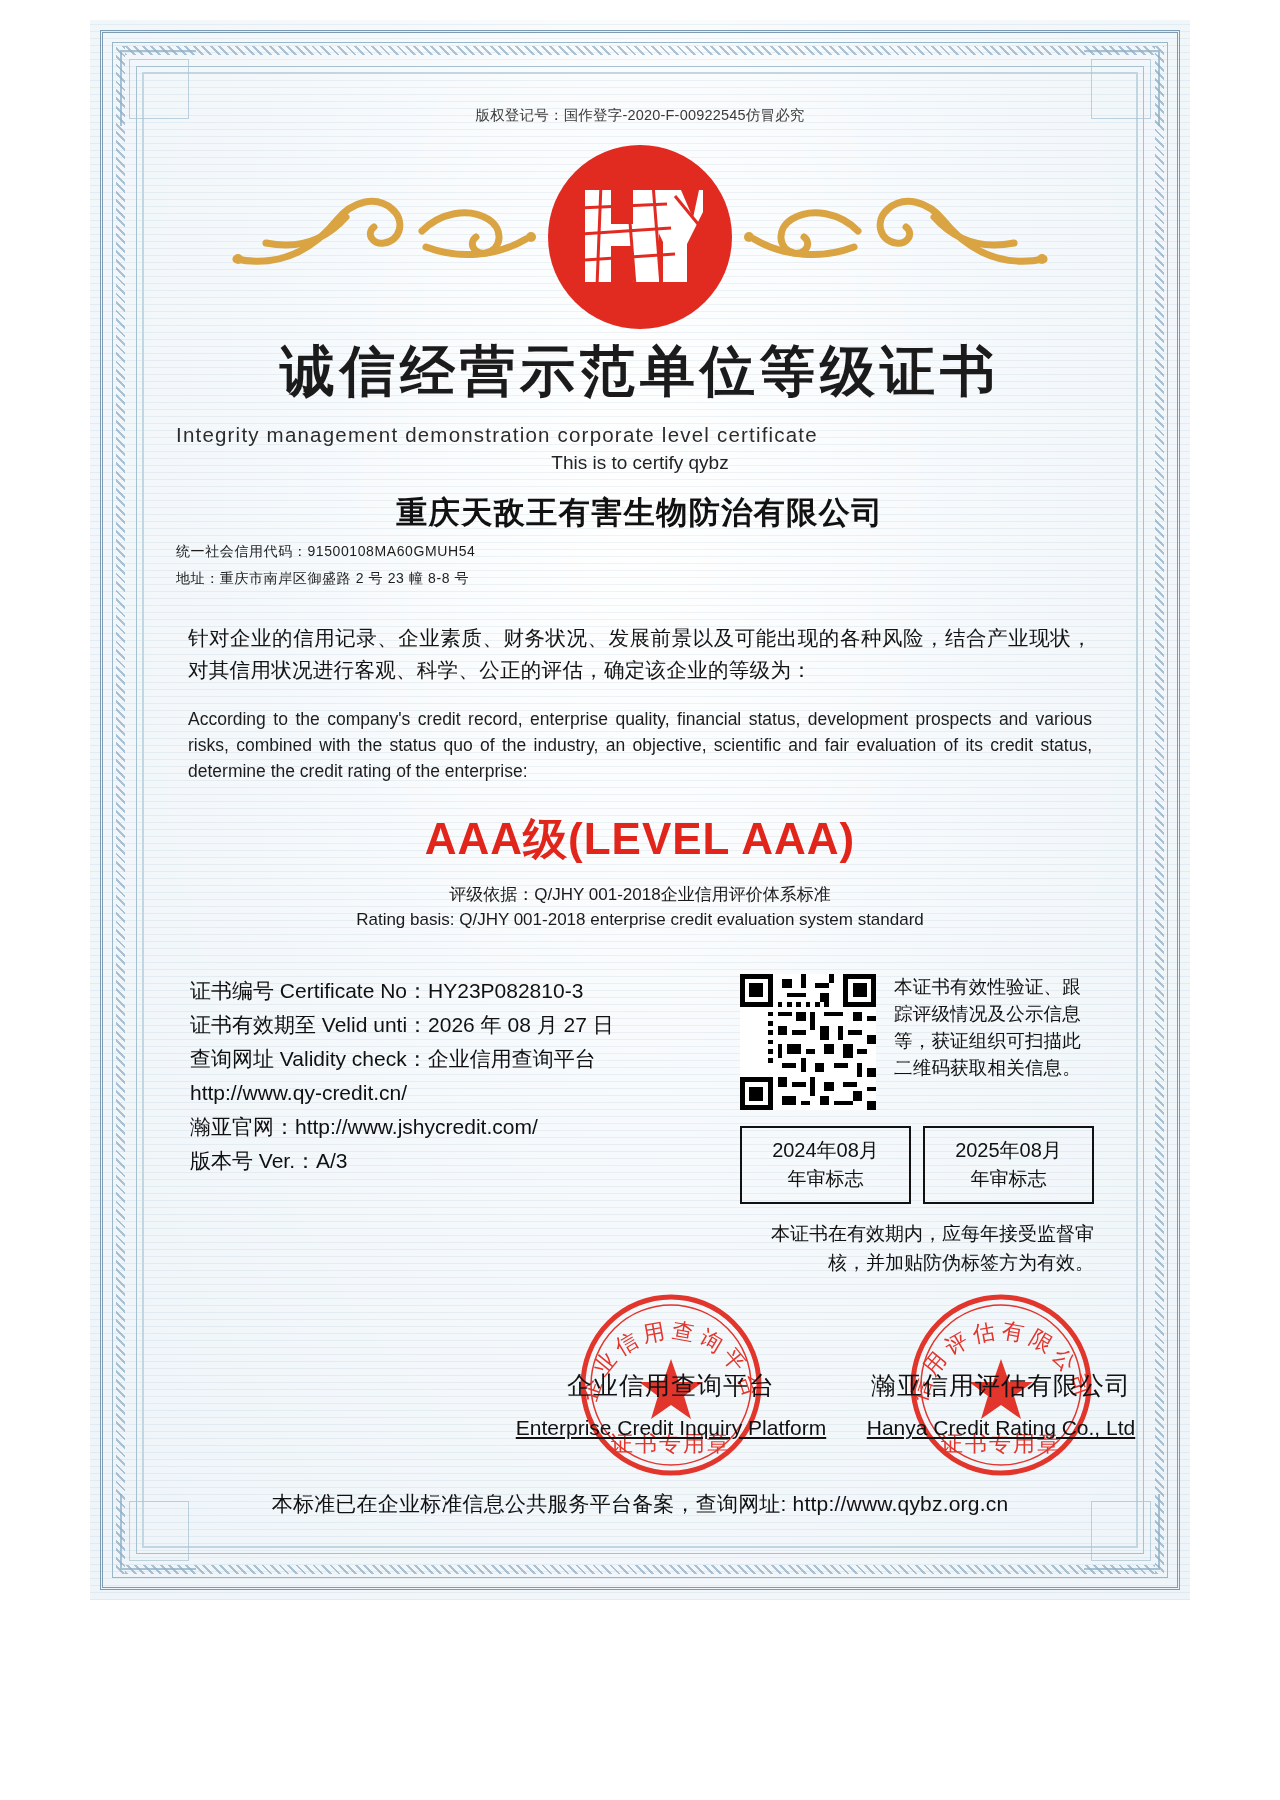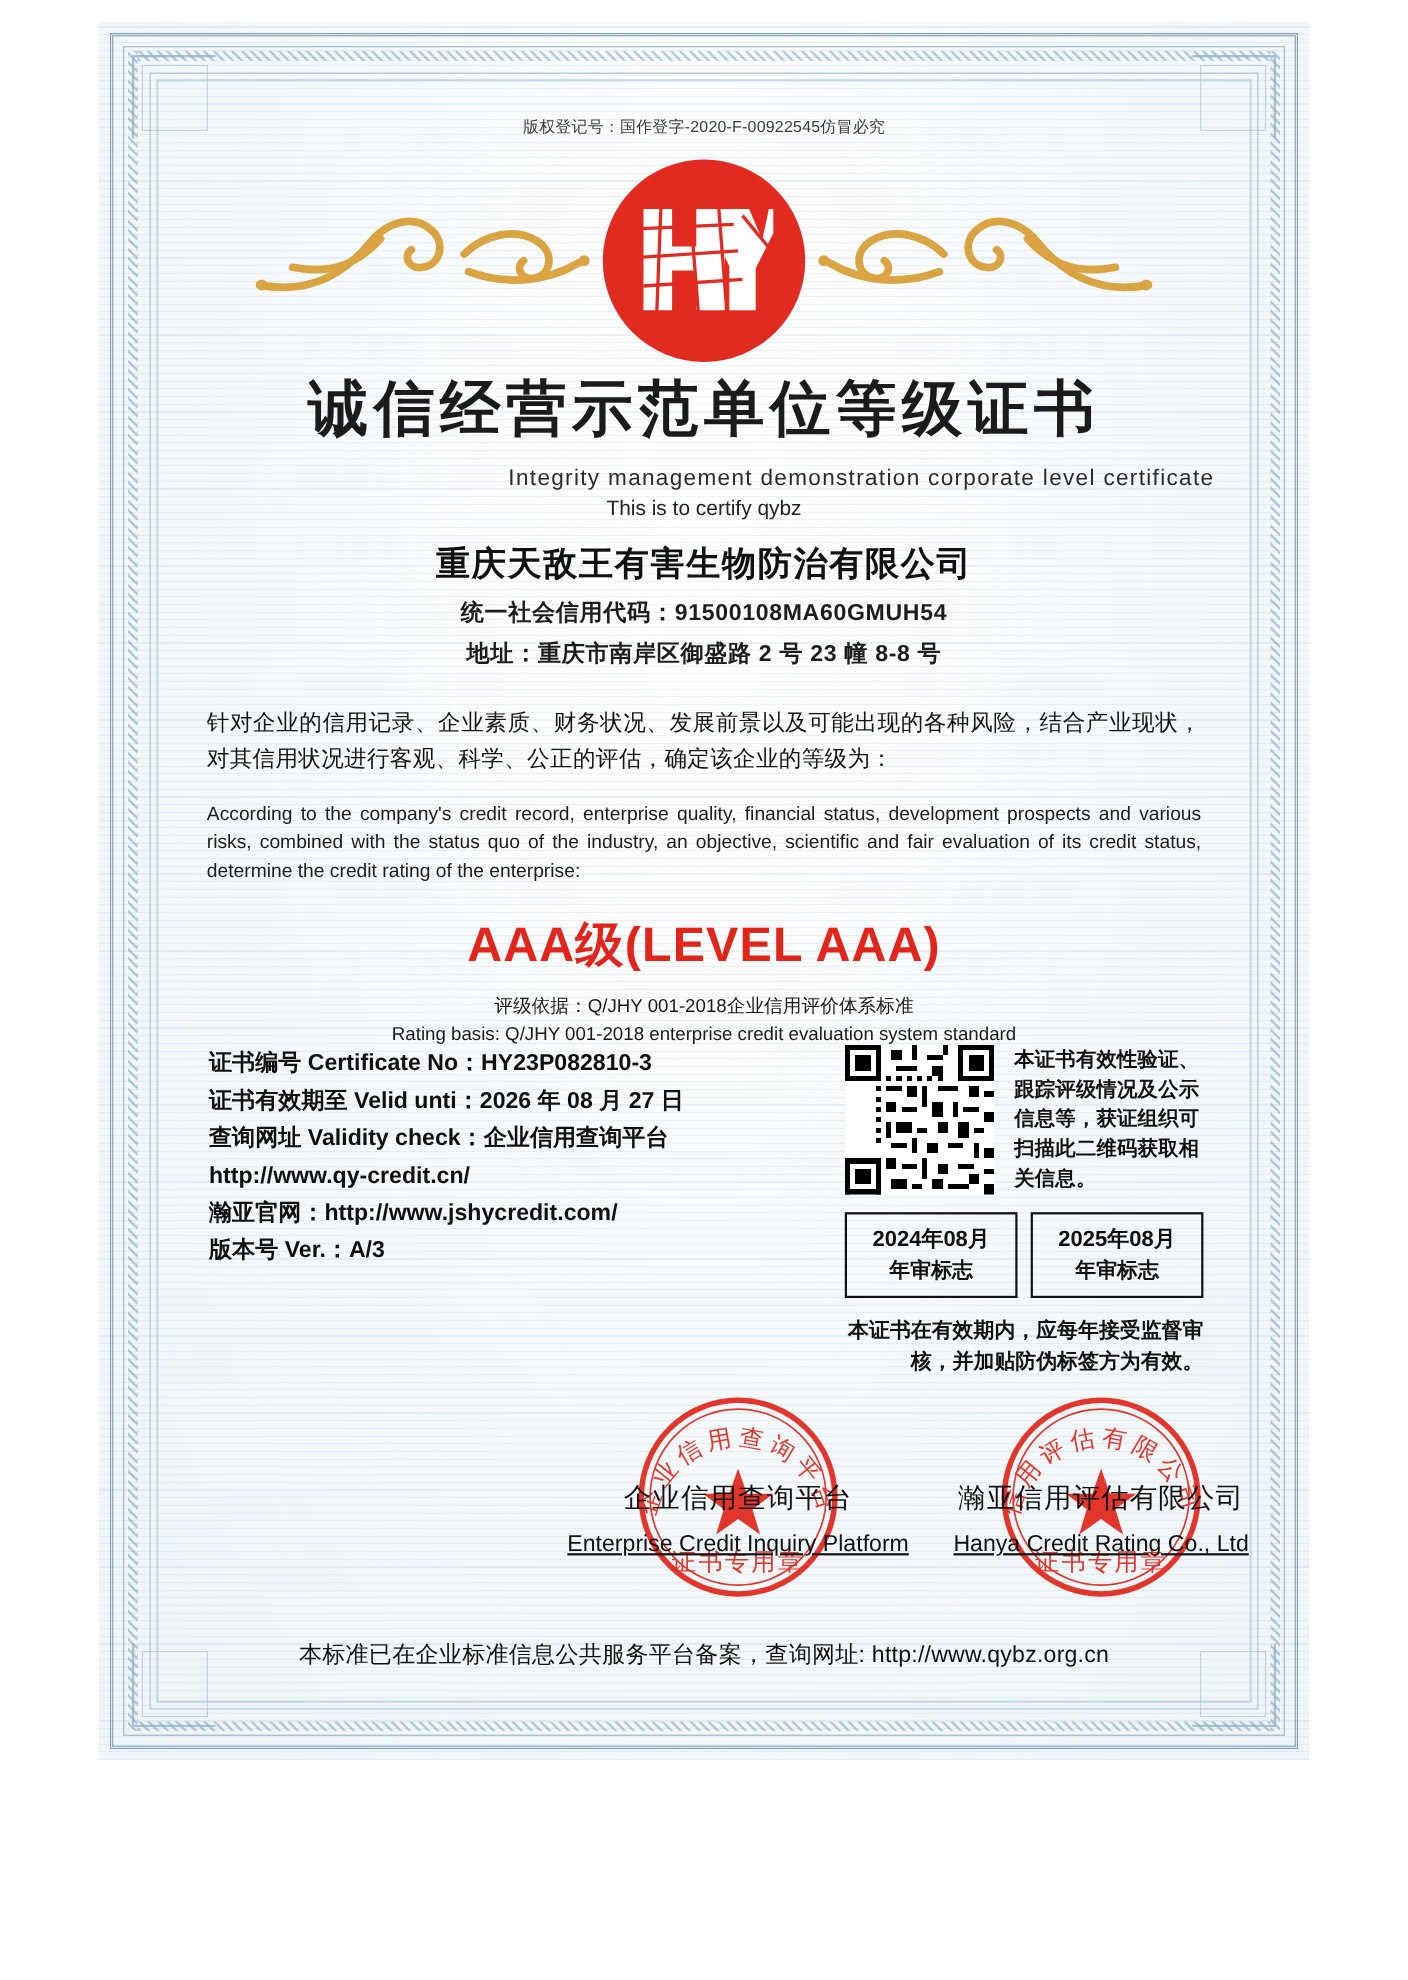--- a/index.html
+++ b/index.html
@@ -140,21 +140,21 @@
   .title-cn {
     text-align: center;
     font-size: 55px;
     font-weight: bold;
     color: #1b1b1b;
     letter-spacing: 5px;
     margin-top: 4px;
     font-family: "DejaVu Sans", "Liberation Sans", sans-serif;
   }
   .title-en {
-    text-align: right;
+    text-align: left;
     font-size: 20.5px;
     color: #2b2b2b;
     letter-spacing: 1.2px;
     margin-top: 14px;
   }
 
   .certify-cn {
     text-align: center;
     font-size: 25px;
     color: #111;
@@ -170,26 +170,25 @@
 
   .company-name {
     text-align: center;
     font-size: 31px;
     font-weight: bold;
     color: #111;
     margin-top: 18px;
     letter-spacing: 1.5px;
   }
   .company-meta {
-    text-align: center;
-    font-size: 21px;
+    text-align: left;
+    font-size: 14px;
     color: #1d1d1d;
     margin-top: 9px;
     letter-spacing: .6px;
-    font-weight: bold;
   }
 
   
   .body-block {
     margin: 34px 12px 0 12px;
   }
   .body-cn {
     font-size: 20.5px;
     line-height: 1.55;
     color: #141414;
@@ -221,22 +220,22 @@
   .basis-en {
     text-align: center;
     font-size: 17px;
     color: #1a1a1a;
     margin-top: 4px;
   }
 
   
   .lower {
     display: flex;
-    gap: 32px;
-    font-weight: bold;
+    margin-top: 44px;
+    gap: 4px;
   }
   .lower-left {
     width: 560px;
     padding-left: 14px;
     box-sizing: border-box;
   }
   .info-line {
     font-size: 21px;
     color: #101010;
     line-height: 1.62;

